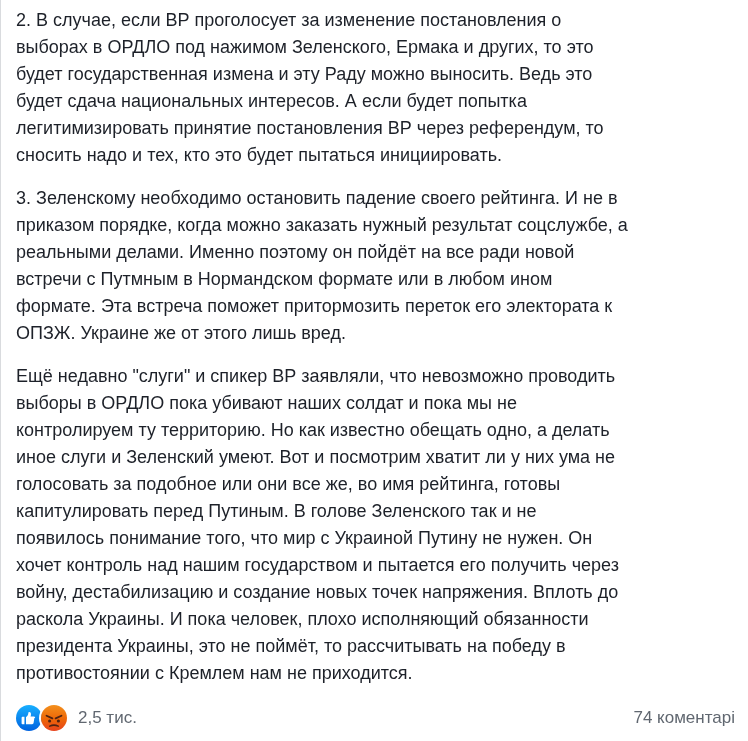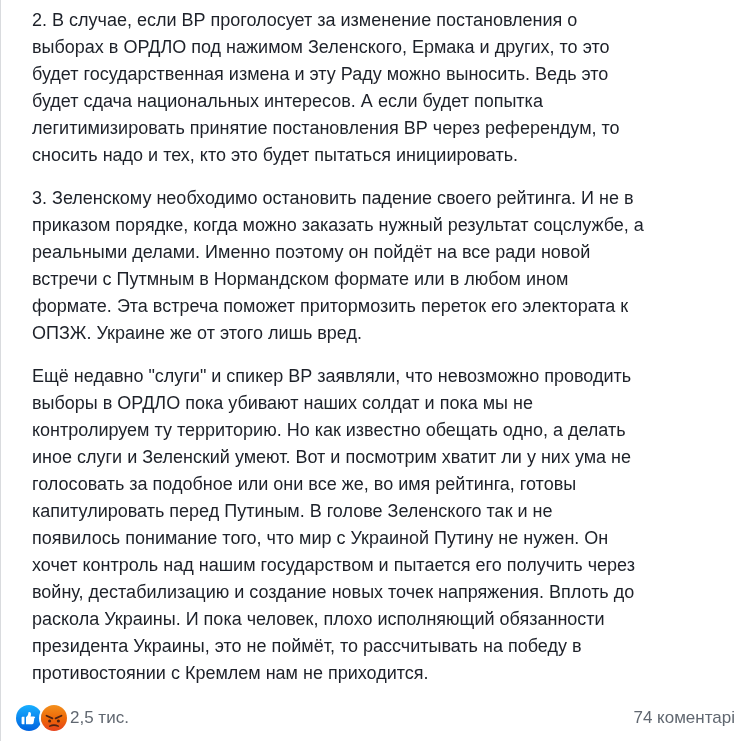--- a/index.html
+++ b/index.html
@@ -11,21 +11,21 @@
     width: 748px;
     height: 741px;
     box-sizing: border-box;
     border-left: 1px solid #d9dbde;
     overflow: hidden;
     font-family: "Liberation Sans", sans-serif;
     color: #1d2129;
     position: relative;
   }
   .post-text {
-    padding: 7px 14px 0 31px;
+    padding: 7px 14px 0 15px;
   }
   .para {
     margin: 0 0 16px 0;
     font-size: 18px;
     line-height: 27px;
     white-space: pre-line;
     color: #1d2129;
   }
   .stats {
     display: flex;
@@ -50,21 +50,21 @@
     height: 26px;
     display: block;
   }
   .reaction.angry {
     margin-left: -1px;
     box-shadow: 0 0 0 2px #ffffff;
     position: relative;
     z-index: 2;
   }
   .reactions-count {
-    margin-left: 3px;
+    margin-left: 11px;
     font-size: 17px;
     color: #606770;
   }
   .stats-right {
     display: flex;
     align-items: flex-start;
     gap: 10px;
     font-size: 17px;
     color: #606770;
   }

